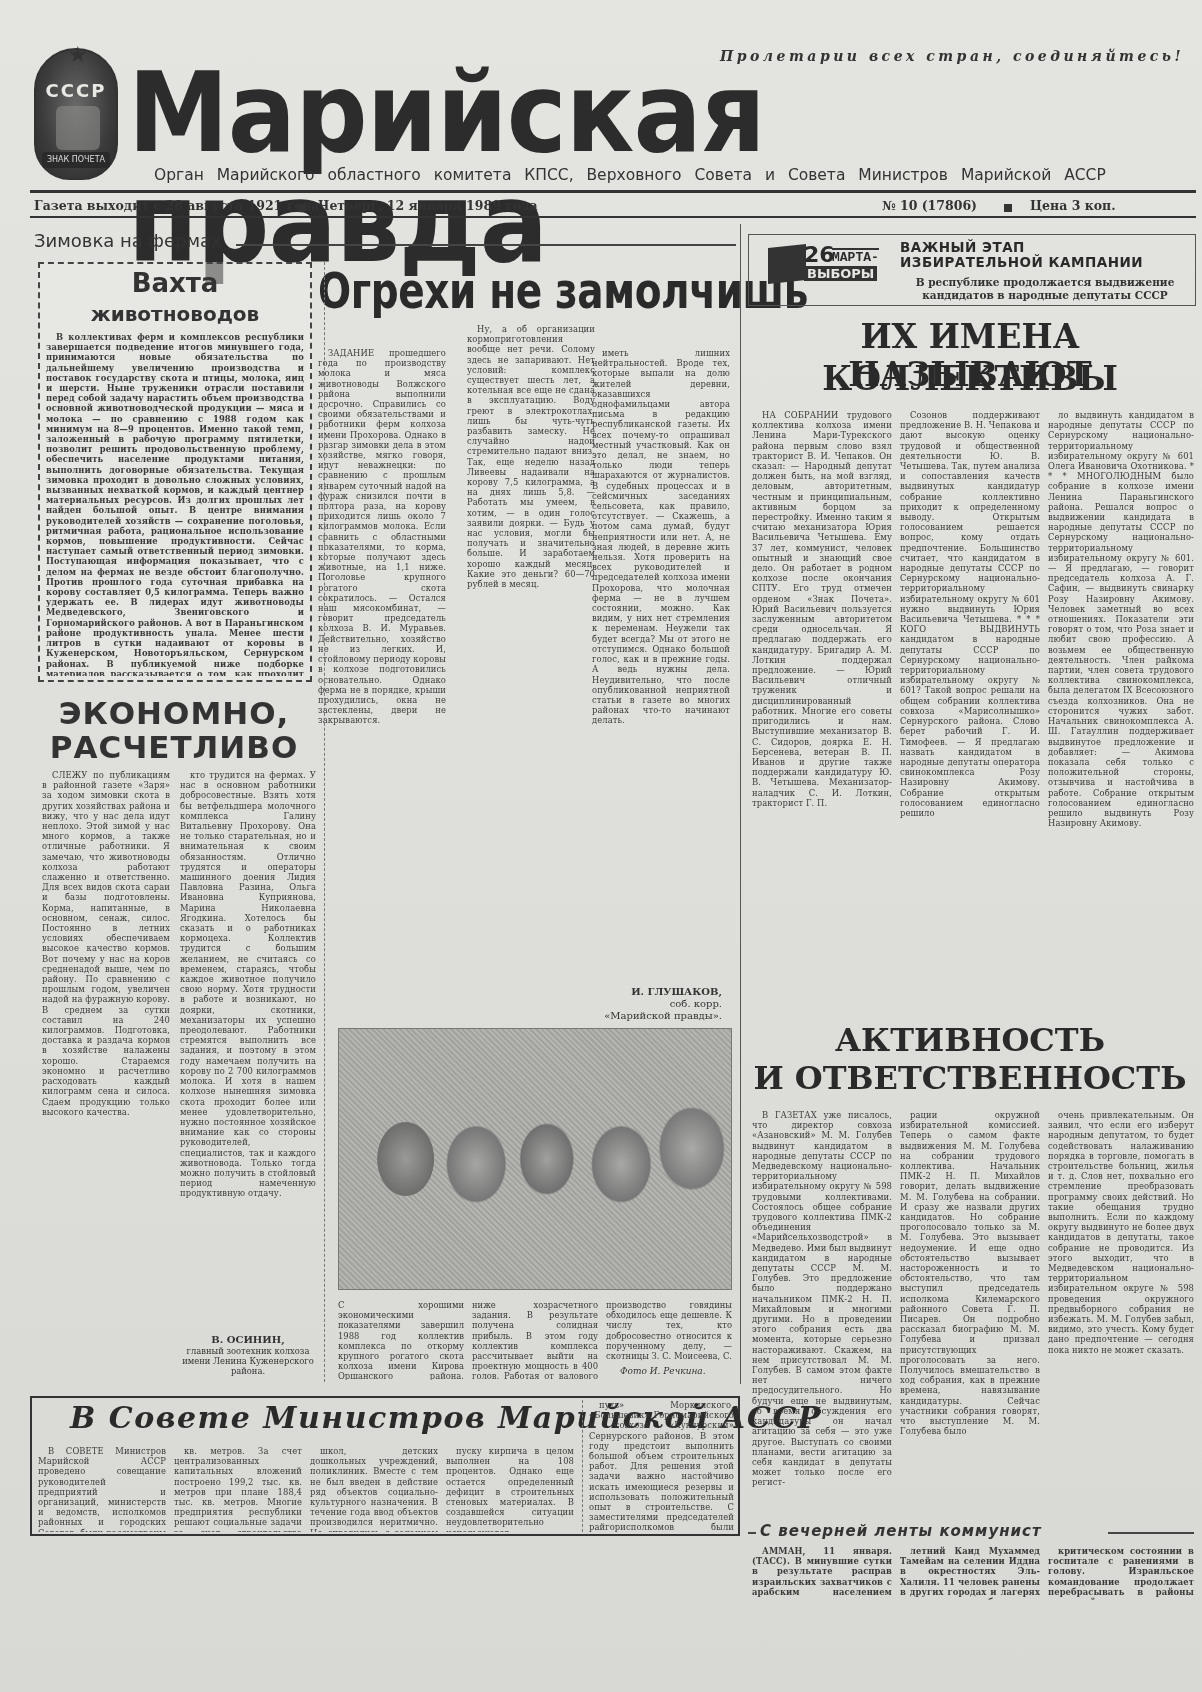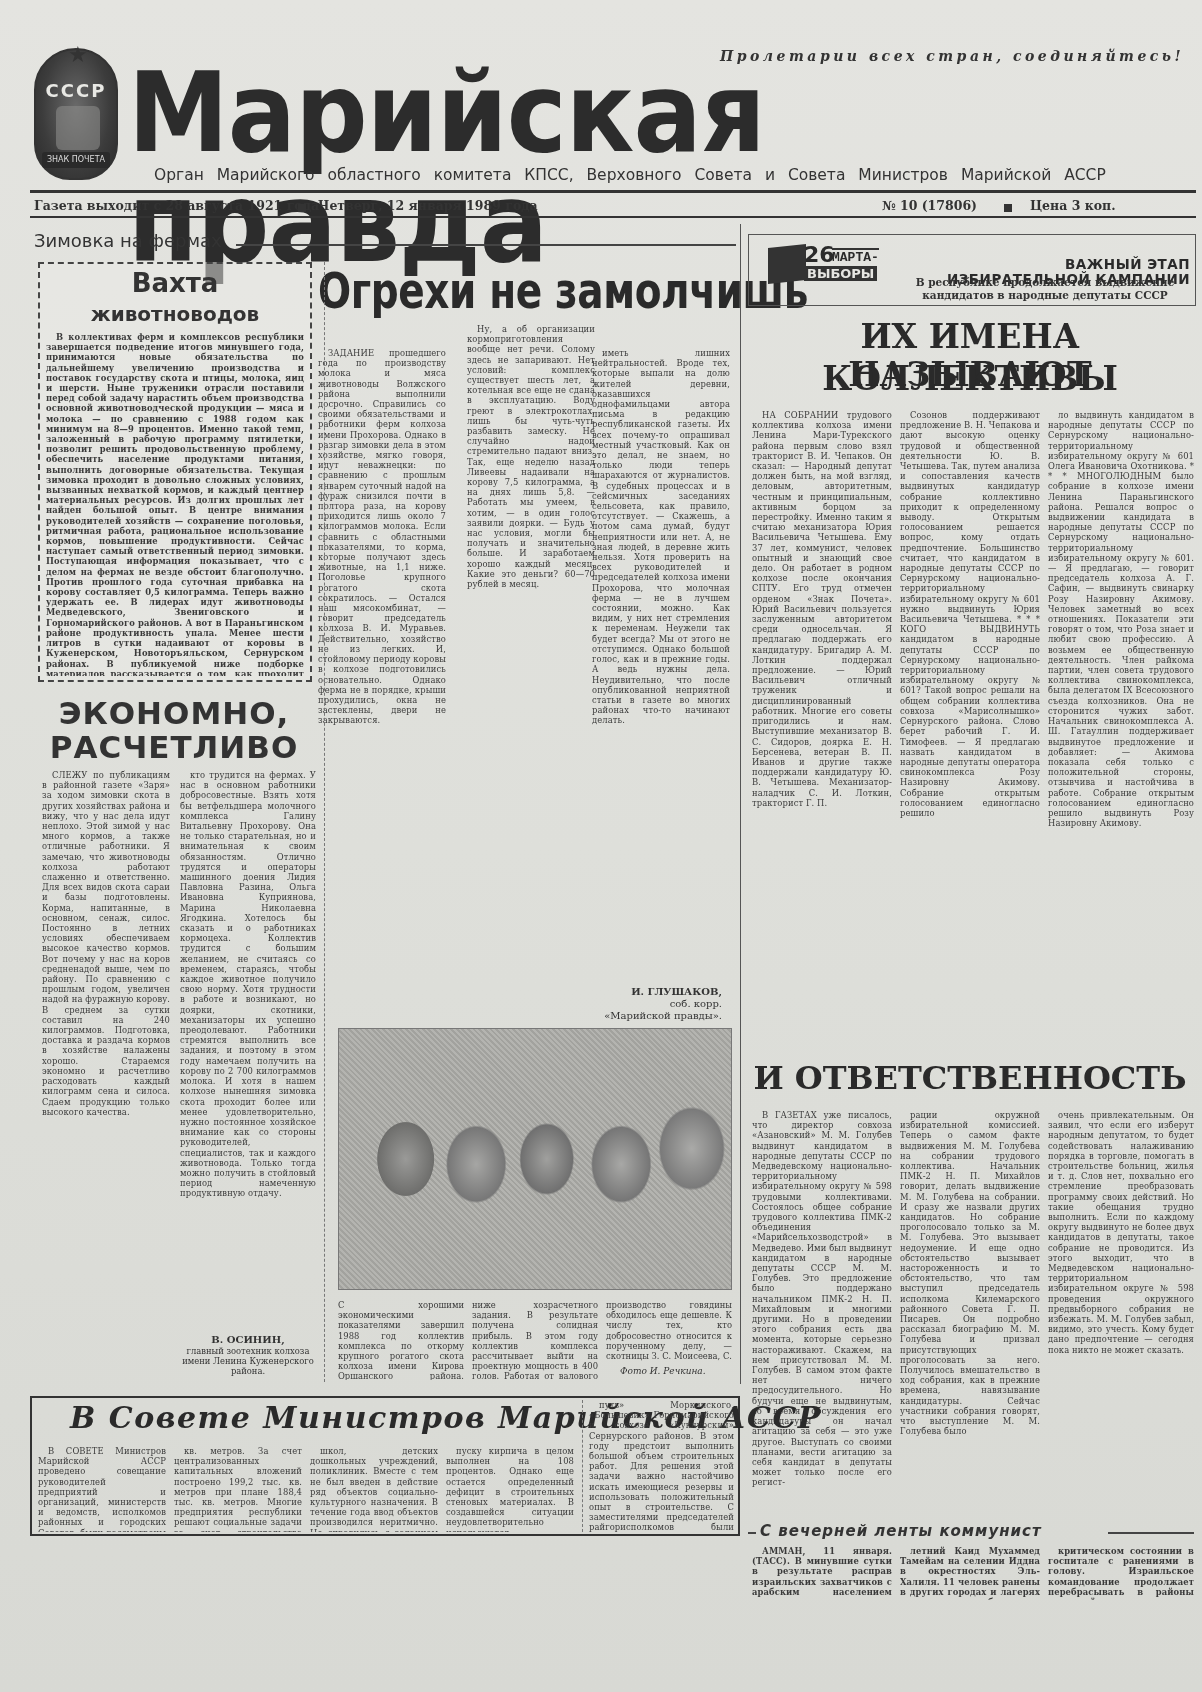--- a/index.html
+++ b/index.html
@@ -54,21 +54,21 @@
   .col-text p { text-indent: 10px; }
 
   .ogrehi { left: 318px; top: 262px; font-family:"DejaVu Sans",sans-serif; font-weight:bold; font-size:50px; letter-spacing:-0.5px; color:#2a2a2a; transform: scaleX(0.78); transform-origin:left top; }
 
   .banner { left: 748px; top: 234px; width: 448px; height: 72px; border:1px solid #555; }
   .flag { left: 768px; top: 244px; width: 110px; height: 40px; }
   .flag .f1 { position:absolute; left:0; top:0; width:38px; height:40px; background:#333; clip-path: polygon(0 10%,100% 0,100% 90%,0 100%); }
   .flag .n26 { position:absolute; left:36px; top:-2px; font-family:"DejaVu Sans",sans-serif; font-weight:bold; font-size:22px; color:#2a2a2a; }
   .flag .marta { position:absolute; left:64px; top:4px; font-family:Liberation Mono, monospace; font-weight:bold; font-size:13px; color:#2a2a2a; border-top:2px solid #333; }
   .flag .vybory { position:absolute; left:36px; top:22px; background:#333; color:#e6e6e2; font-family:"DejaVu Sans",sans-serif; font-weight:bold; font-size:13px; padding:0 3px; }
-  .banner-head { left: 900px; top: 240px; width: 290px; text-align:right; font-family:"DejaVu Sans",sans-serif; font-weight:bold; font-size:13.5px; line-height:15px; color:#2a2a2a; letter-spacing:.5px;margin-top:17px; }
+  .banner-head { left: 900px; top: 240px; width: 290px; text-align:left; font-family:"DejaVu Sans",sans-serif; font-weight:bold; font-size:13.5px; line-height:15px; color:#2a2a2a; letter-spacing:.5px; }
   .banner-sub { left: 900px; top: 276px; width: 290px; text-align:center; font-size:10.5px; line-height:13px; font-weight:bold; color:#333; }
 
   .big-serif { font-family:"DejaVu Serif",serif; font-weight:bold; color:#2a2a2a; text-align:center; }
 
   .photo {
     left: 338px; top: 1028px; width: 394px; height: 262px;
     background:
       radial-gradient(ellipse 40px 52px at 17% 50%, #9a9a98 0%, #6e6e6c 70%, transparent 72%),
       radial-gradient(ellipse 42px 54px at 35% 52%, #a6a6a4 0%, #777 68%, transparent 72%),
       radial-gradient(ellipse 38px 50px at 53% 50%, #a0a09e 0%, #707070 68%, transparent 72%),
@@ -178,20 +178,21 @@
   <div class="abs col-text" style="left:752px; top:410px; width:140px; height:588px;">
       <p>НА СОБРАНИИ трудового коллектива колхоза имени Ленина Мари-Турекского района первым слово взял тракторист В. И. Чепаков. Он сказал: — Народный депутат должен быть, на мой взгляд, деловым, авторитетным, честным и принципиальным, активным борцом за перестройку. Именно таким я считаю механизатора Юрия Васильевича Четышева. Ему 37 лет, коммунист, человек опытный и знающий свое дело. Он работает в родном колхозе после окончания СПТУ. Его труд отмечен орденом «Знак Почета». Юрий Васильевич пользуется заслуженным авторитетом среди односельчан. Я предлагаю поддержать его кандидатуру. Бригадир А. М. Лоткин поддержал предложение. — Юрий Васильевич отличный труженик и дисциплинированный работник. Многие его советы пригодились и нам. Выступившие механизатор В. С. Сидоров, доярка Е. Н. Берсенева, ветеран В. П. Иванов и другие также поддержали кандидатуру Ю. В. Четышева. Механизатор-наладчик С. И. Лоткин, тракторист Г. П.</p>
     </div>
   <div class="abs col-text" style="left:900px; top:410px; width:140px; height:588px;">
       <p>Созонов поддерживают предложение В. Н. Чепакова и дают высокую оценку трудовой и общественной деятельности Ю. В. Четышева. Так, путем анализа и сопоставления качеств выдвинутых кандидатур собрание коллективно приходит к определенному выводу. Открытым голосованием решается вопрос, кому отдать предпочтение. Большинство считает, что кандидатом в народные депутаты СССР по Сернурскому национально-территориальному избирательному округу № 601 нужно выдвинуть Юрия Васильевича Четышева. * * * КОГО ВЫДВИНУТЬ кандидатом в народные депутаты СССР по Сернурскому национально-территориальному избирательному округу № 601? Такой вопрос решали на общем собрании коллектива совхоза «Марисолнышко» Сернурского района. Слово берет рабочий Г. И. Тимофеев. — Я предлагаю назвать кандидатом в народные депутаты оператора свинокомплекса Розу Назировну Акимову. Собрание открытым голосованием единогласно решило</p>
     </div>
   <div class="abs col-text" style="left:1048px; top:410px; width:146px; height:588px;">
       <p>ло выдвинуть кандидатом в народные депутаты СССР по Сернурскому национально-территориальному избирательному округу № 601 Олега Ивановича Охотникова. * * * МНОГОЛЮДНЫМ было собрание в колхозе имени Ленина Параньгинского района. Решался вопрос о выдвижении кандидата в народные депутаты СССР по Сернурскому национально-территориальному избирательному округу № 601. — Я предлагаю, — говорит председатель колхоза А. Г. Сафин, — выдвинуть свинарку Розу Назировну Акимову. Человек заметный во всех отношениях. Показатели эти говорят о том, что Роза знает и любит свою профессию. А возьмем ее общественную деятельность. Член райкома партии, член совета трудового коллектива свинокомплекса, была делегатом IX Всесоюзного съезда колхозников. Она не сторонится чужих забот. Начальник свинокомплекса А. Ш. Гатауллин поддерживает выдвинутое предложение и добавляет: — Акимова показала себя только с положительной стороны, отзывчива и настойчива в работе. Собрание открытым голосованием единогласно решило выдвинуть Розу Назировну Акимову.</p>
     </div>
 
+  <div class="abs big-serif" style="left:744px; top:1022px; width:452px; font-size:32px; line-height:36px;">АКТИВНОСТЬ</div>
   <div class="abs big-serif" style="left:744px; top:1060px; width:452px; font-size:32px; line-height:36px;">И ОТВЕТСТВЕННОСТЬ</div>
   <div class="abs col-text" style="left:752px; top:1110px; width:140px; height:404px;">
       <p>В ГАЗЕТАХ уже писалось, что директор совхоза «Азановский» М. М. Голубев выдвинут кандидатом в народные депутаты СССР по Медведевскому национально-территориальному избирательному округу № 598 трудовыми коллективами. Состоялось общее собрание трудового коллектива ПМК-2 объединения «Марийсельхозводстрой» в Медведево. Ими был выдвинут кандидатом в народные депутаты СССР М. М. Голубев. Это предложение было поддержано начальником ПМК-2 Н. П. Михайловым и многими другими. Но в проведении этого собрания есть два момента, которые серьезно настораживают. Скажем, на нем присутствовал М. М. Голубев. В самом этом факте нет ничего предосудительного. Но будучи еще не выдвинутым, во время обсуждения его кандидатуры он начал агитацию за себя — это уже другое. Выступать со своими планами, вести агитацию за себя кандидат в депутаты может только после его регист-</p>
     </div>
   <div class="abs col-text" style="left:900px; top:1110px; width:140px; height:404px;">
       <p>рации окружной избирательной комиссией. Теперь о самом факте выдвижения М. М. Голубева на собрании трудового коллектива. Начальник ПМК-2 Н. П. Михайлов говорит, делать выдвижение М. М. Голубева на собрании. И сразу же назвали других кандидатов. Но собрание проголосовало только за М. М. Голубева. Это вызывает недоумение. И еще одно обстоятельство вызывает настороженность и то обстоятельство, что там выступил председатель исполкома Килемарского районного Совета Г. П. Писарев. Он подробно рассказал биографию М. М. Голубева и призвал присутствующих проголосовать за него. Получилось вмешательство в ход собрания, как в прежние времена, навязывание кандидатуры. Сейчас участники собрания говорят, что выступление М. М. Голубева было</p>
     </div>
   <div class="abs col-text" style="left:1048px; top:1110px; width:146px; height:404px;">
       <p>очень привлекательным. Он заявил, что если его изберут народным депутатом, то будет содействовать налаживанию порядка в торговле, помогать в строительстве больниц, жилья и т. д. Слов нет, похвально его стремление преобразовать программу своих действий. Но такие обещания трудно выполнить. Если по каждому округу выдвинуто не более двух кандидатов в депутаты, такое собрание не проводится. Из этого выходит, что в Медведевском национально-территориальном избирательном округе № 598 проведения окружного предвыборного собрания не избежать. М. М. Голубев забыл, видимо, это учесть. Кому будет дано предпочтение — сегодня пока никто не может сказать.</p>
     </div>

